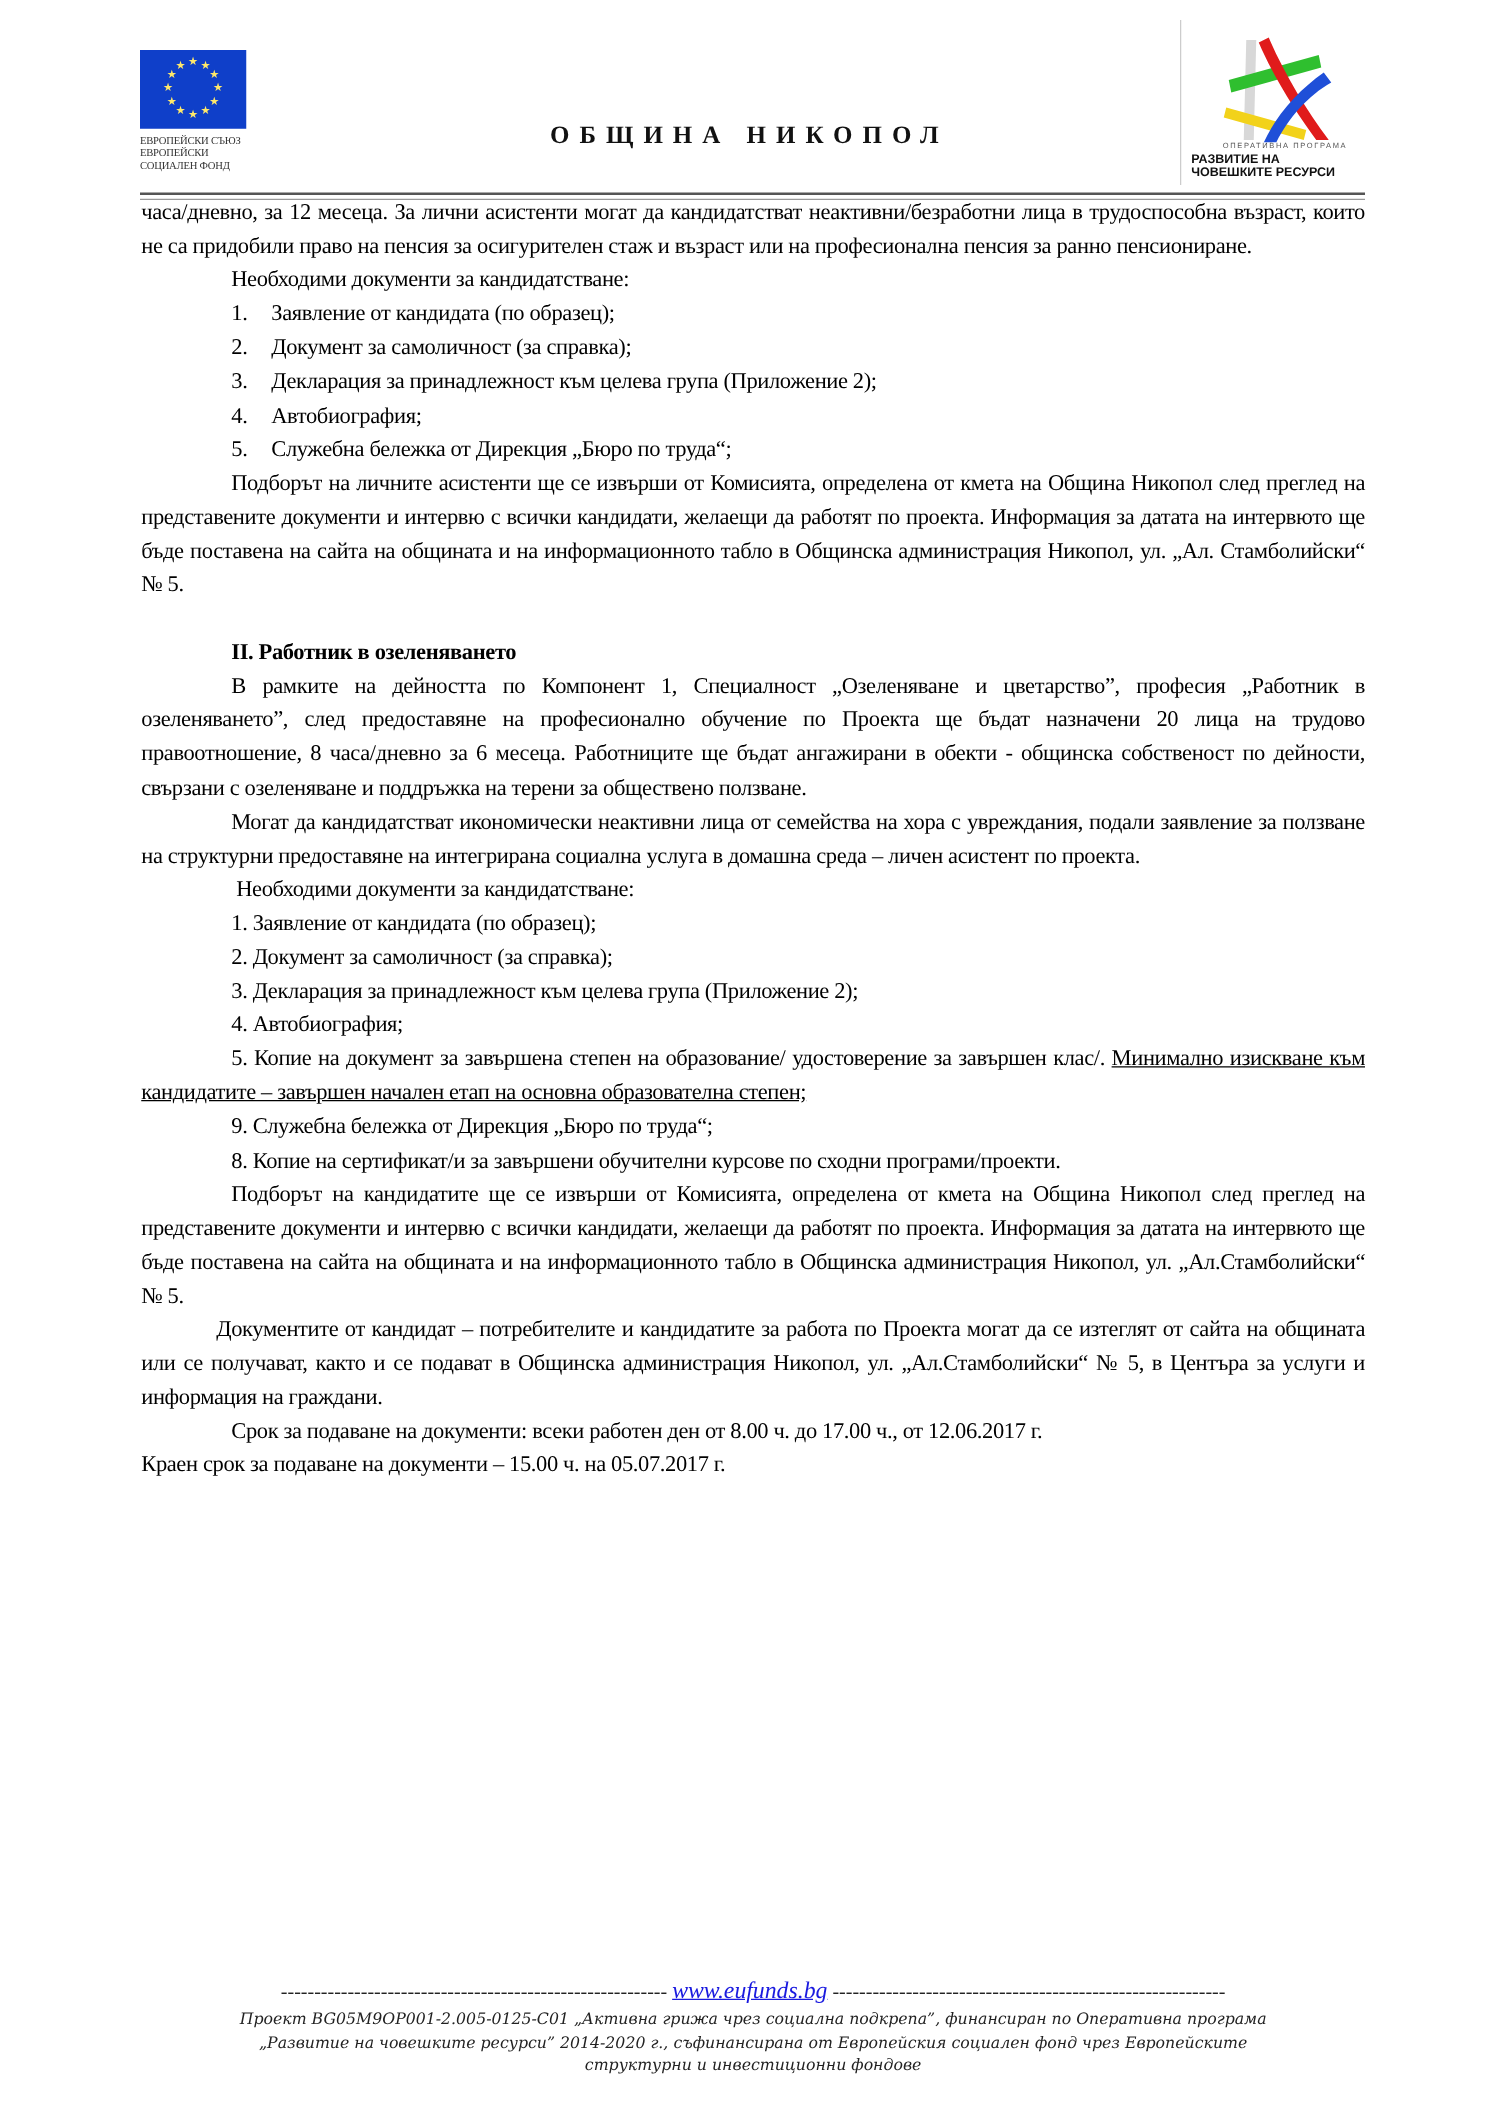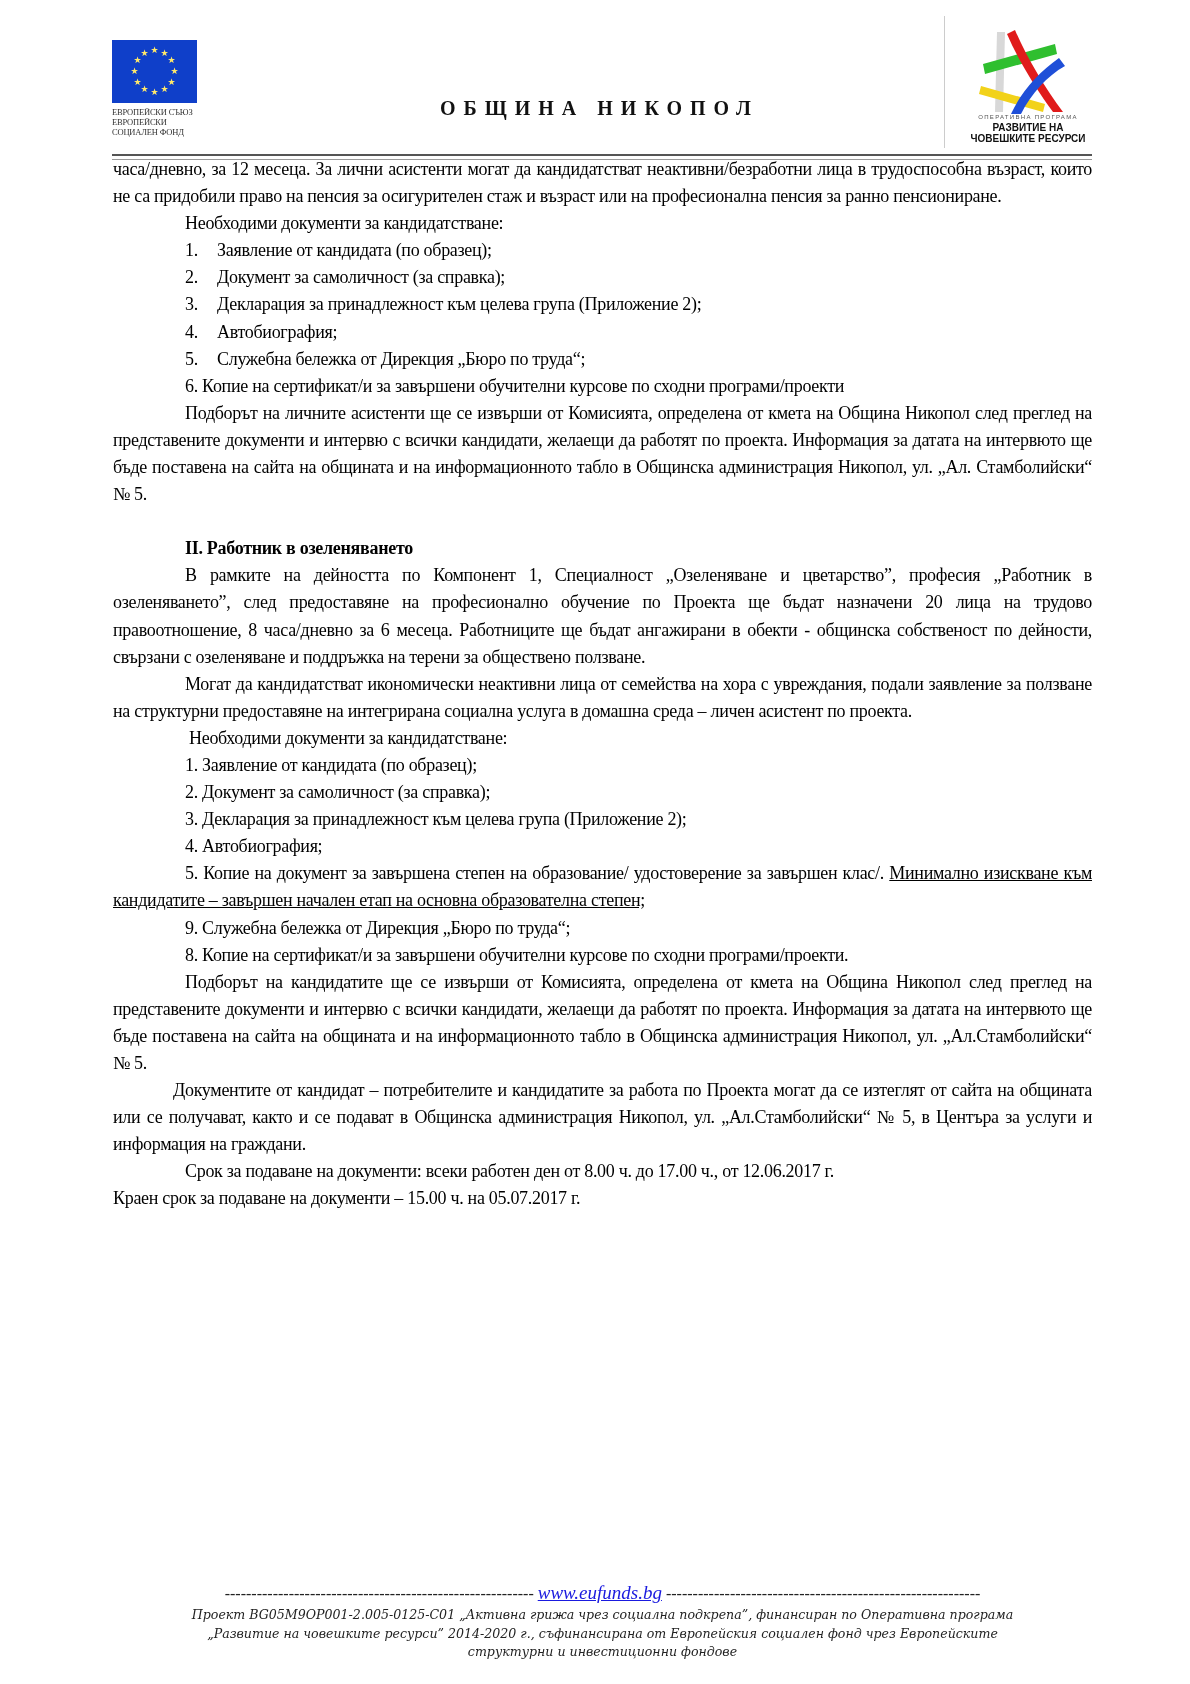--- a/index.html
+++ b/index.html
@@ -9,21 +9,21 @@
   .eu-logo { position: absolute; left: 112px; top: 40px; width: 88px; height: 104px; }
   .eu-flag { width: 85px; height: 63px; background: #0f3fc9; position: relative; }
   .eu-flag .star { position: absolute; color: #ffe86a; font-size: 9px; line-height: 9px; width: 9px; height: 9px; text-align: center; font-family: "DejaVu Sans", sans-serif; }
   .eu-caption { font-family: Liberation Serif, serif; font-size: 8.5px; line-height: 10px; color: #333; margin-top: 4px; letter-spacing: -0.2px; }
 
   .municipality-title { position: absolute; left: 440px; top: 97px; font-family: "Liberation Serif", serif; font-weight: bold; font-size: 20px; letter-spacing: 8px; color: #111; }
 
   .op-logo { position: absolute; left: 944px; top: 16px; width: 150px; height: 132px; border-left: 1px solid #ccc; }
   .op-logo svg { position: absolute; left: 30px; top: 12px; }
   .op-caption-small { position: absolute; left: 8px; top: 98px; width: 150px; text-align: center; font-family: "Liberation Sans", sans-serif; font-size: 6px; letter-spacing: 1.3px; color: #555; }
-  .op-caption-big { position: absolute; left: 8px; top: 106px; width: 150px; text-align: center; font-family: "Liberation Sans", sans-serif; font-size: 10px; line-height: 11px; font-weight: bold; color: #111; }
+  .op-caption-big { position: absolute; left: 8px; top: 106px; width: 150px; text-align: left; font-family: "Liberation Sans", sans-serif; font-size: 10px; line-height: 11px; font-weight: bold; color: #111; }
 
   .header-rule { position: absolute; left: 112px; top: 154px; width: 980px; height: 3px; border-top: 2px solid #555; border-bottom: 1px solid #999; }
 
   .content { position: absolute; left: 113px; top: 156px; width: 979px; font-family: "Liberation Serif", serif; font-size: 18px; line-height: 27.1px; }
   .content p { margin: 0; text-align: justify; }
   .indent { text-indent: 72px; }
   .list-item { padding-left: 72px; text-indent: 0; }
   .list-item .num { display: inline-block; width: 32px; }
   .list-item2 { text-indent: 72px; }
   .heading { padding-left: 72px; font-weight: bold; }
@@ -85,21 +85,20 @@
 <div class="content compressed">
   <p>часа/дневно, за 12 месеца. За лични асистенти могат да кандидатстват неактивни/безработни лица в трудоспособна възраст, които не са придобили право на пенсия за осигурителен стаж и възраст или на професионална пенсия за ранно пенсиониране.</p>
   <p class="indent">Необходими документи за кандидатстване:</p>
   <div>
     <p class="list-item"><span class="num">1.</span><span>Заявление от кандидата (по образец);</span></p>
     <p class="list-item"><span class="num">2.</span><span>Документ за самоличност (за справка);</span></p>
     <p class="list-item"><span class="num">3.</span><span>Декларация за принадлежност към целева група (Приложение 2);</span></p>
     <p class="list-item"><span class="num">4.</span><span>Автобиография;</span></p>
     <p class="list-item"><span class="num">5.</span><span>Служебна бележка от Дирекция „Бюро по труда“;</span></p>
   </div>
-  <p class="indent">6. Копие на сертификат/и за завършени обучителни курсове по сходни програми/проекти</p>
   <p class="indent">Подборът на личните асистенти ще се извърши от Комисията, определена от кмета на Община Никопол след преглед на представените документи и интервю с всички кандидати, желаещи да работят по проекта. Информация за датата на интервюто ще бъде поставена на сайта на общината и на информационното табло в Общинска администрация Никопол, ул. „Ал. Стамболийски“ № 5.</p>
   <div class="blank"></div>
   <p class="heading">II. Работник в озеленяването</p>
   <p class="indent">В рамките на дейността по Компонент 1, Специалност „Озеленяване и цветарство”, професия „Работник в озеленяването”, след предоставяне на професионално обучение по Проекта ще бъдат назначени 20 лица на трудово правоотношение, 8 часа/дневно за 6 месеца. Работниците ще бъдат ангажирани в обекти - общинска собственост по дейности, свързани с озеленяване и поддръжка на терени за обществено ползване.</p>
   <p class="indent">Могат да кандидатстват икономически неактивни лица от семейства на хора с увреждания, подали заявление за ползване на структурни предоставяне на интегрирана социална услуга в домашна среда – личен асистент по проекта.</p>
   <p class="indent" style="text-indent:76px">Необходими документи за кандидатстване:</p>
   <div>
     <p class="list-item2">1. Заявление от кандидата (по образец);</p>
     <p class="list-item2">2. Документ за самоличност (за справка);</p>
     <p class="list-item2">3. Декларация за принадлежност към целева група (Приложение 2);</p>

